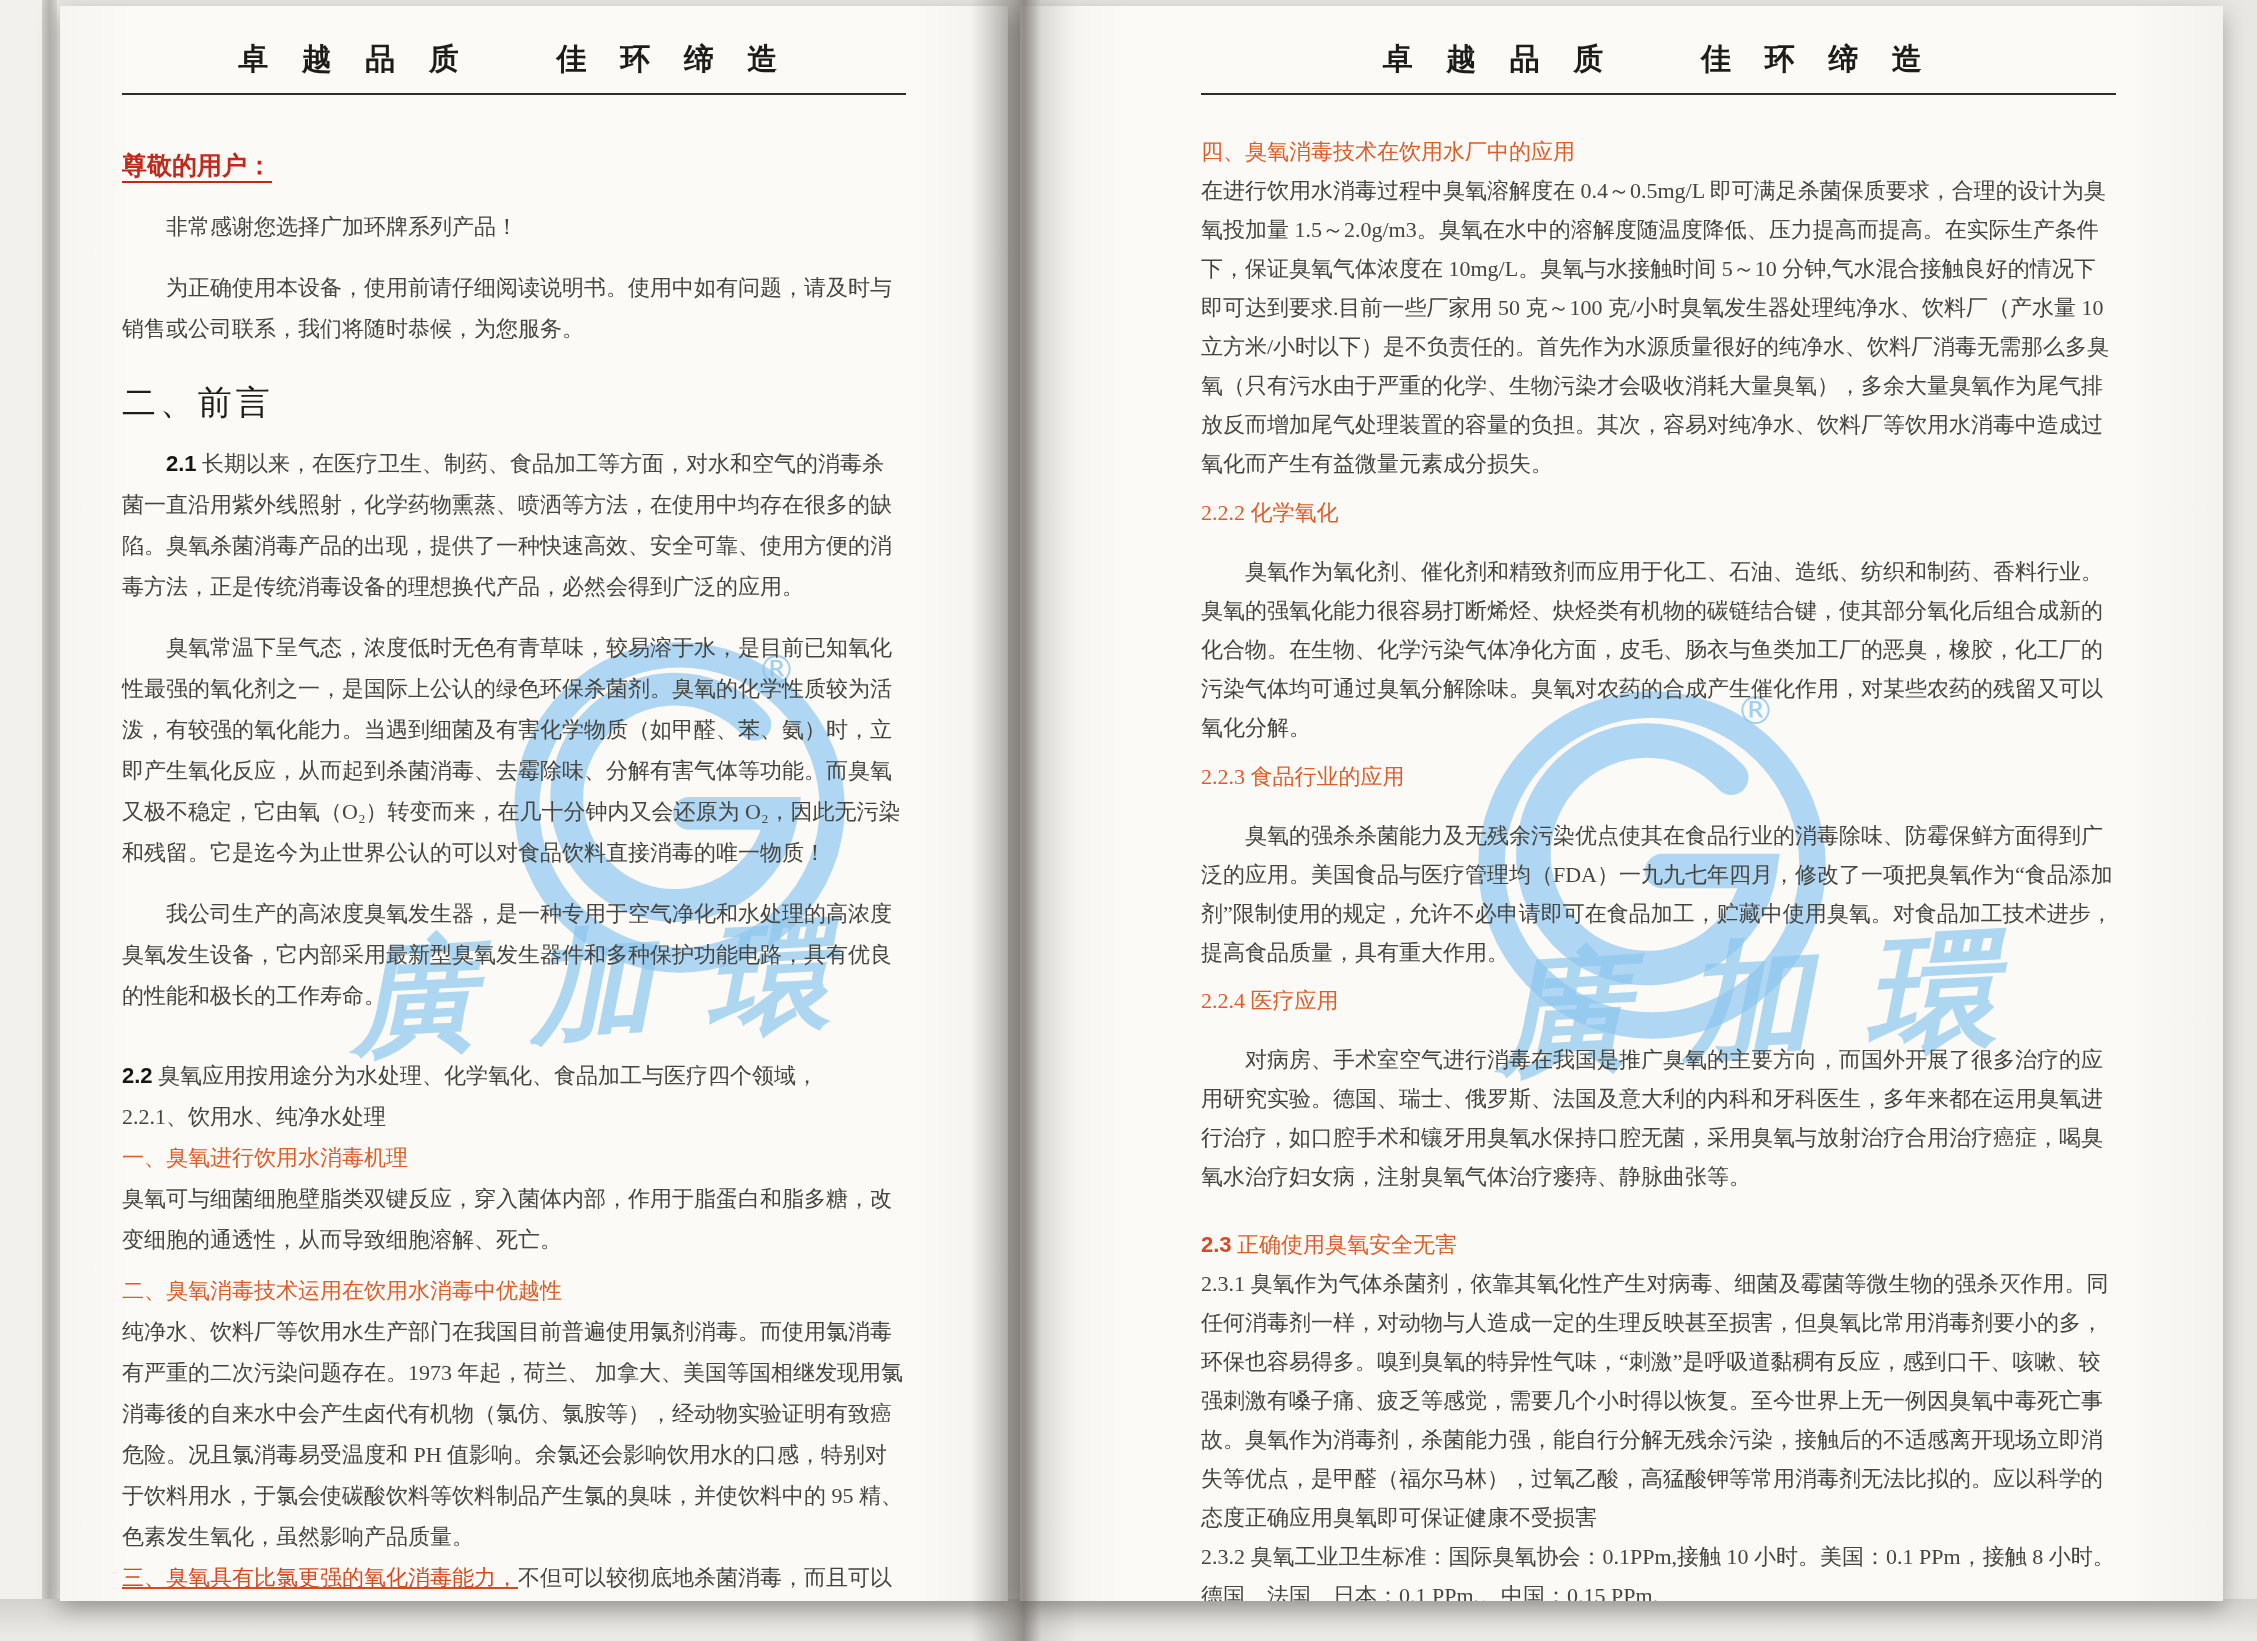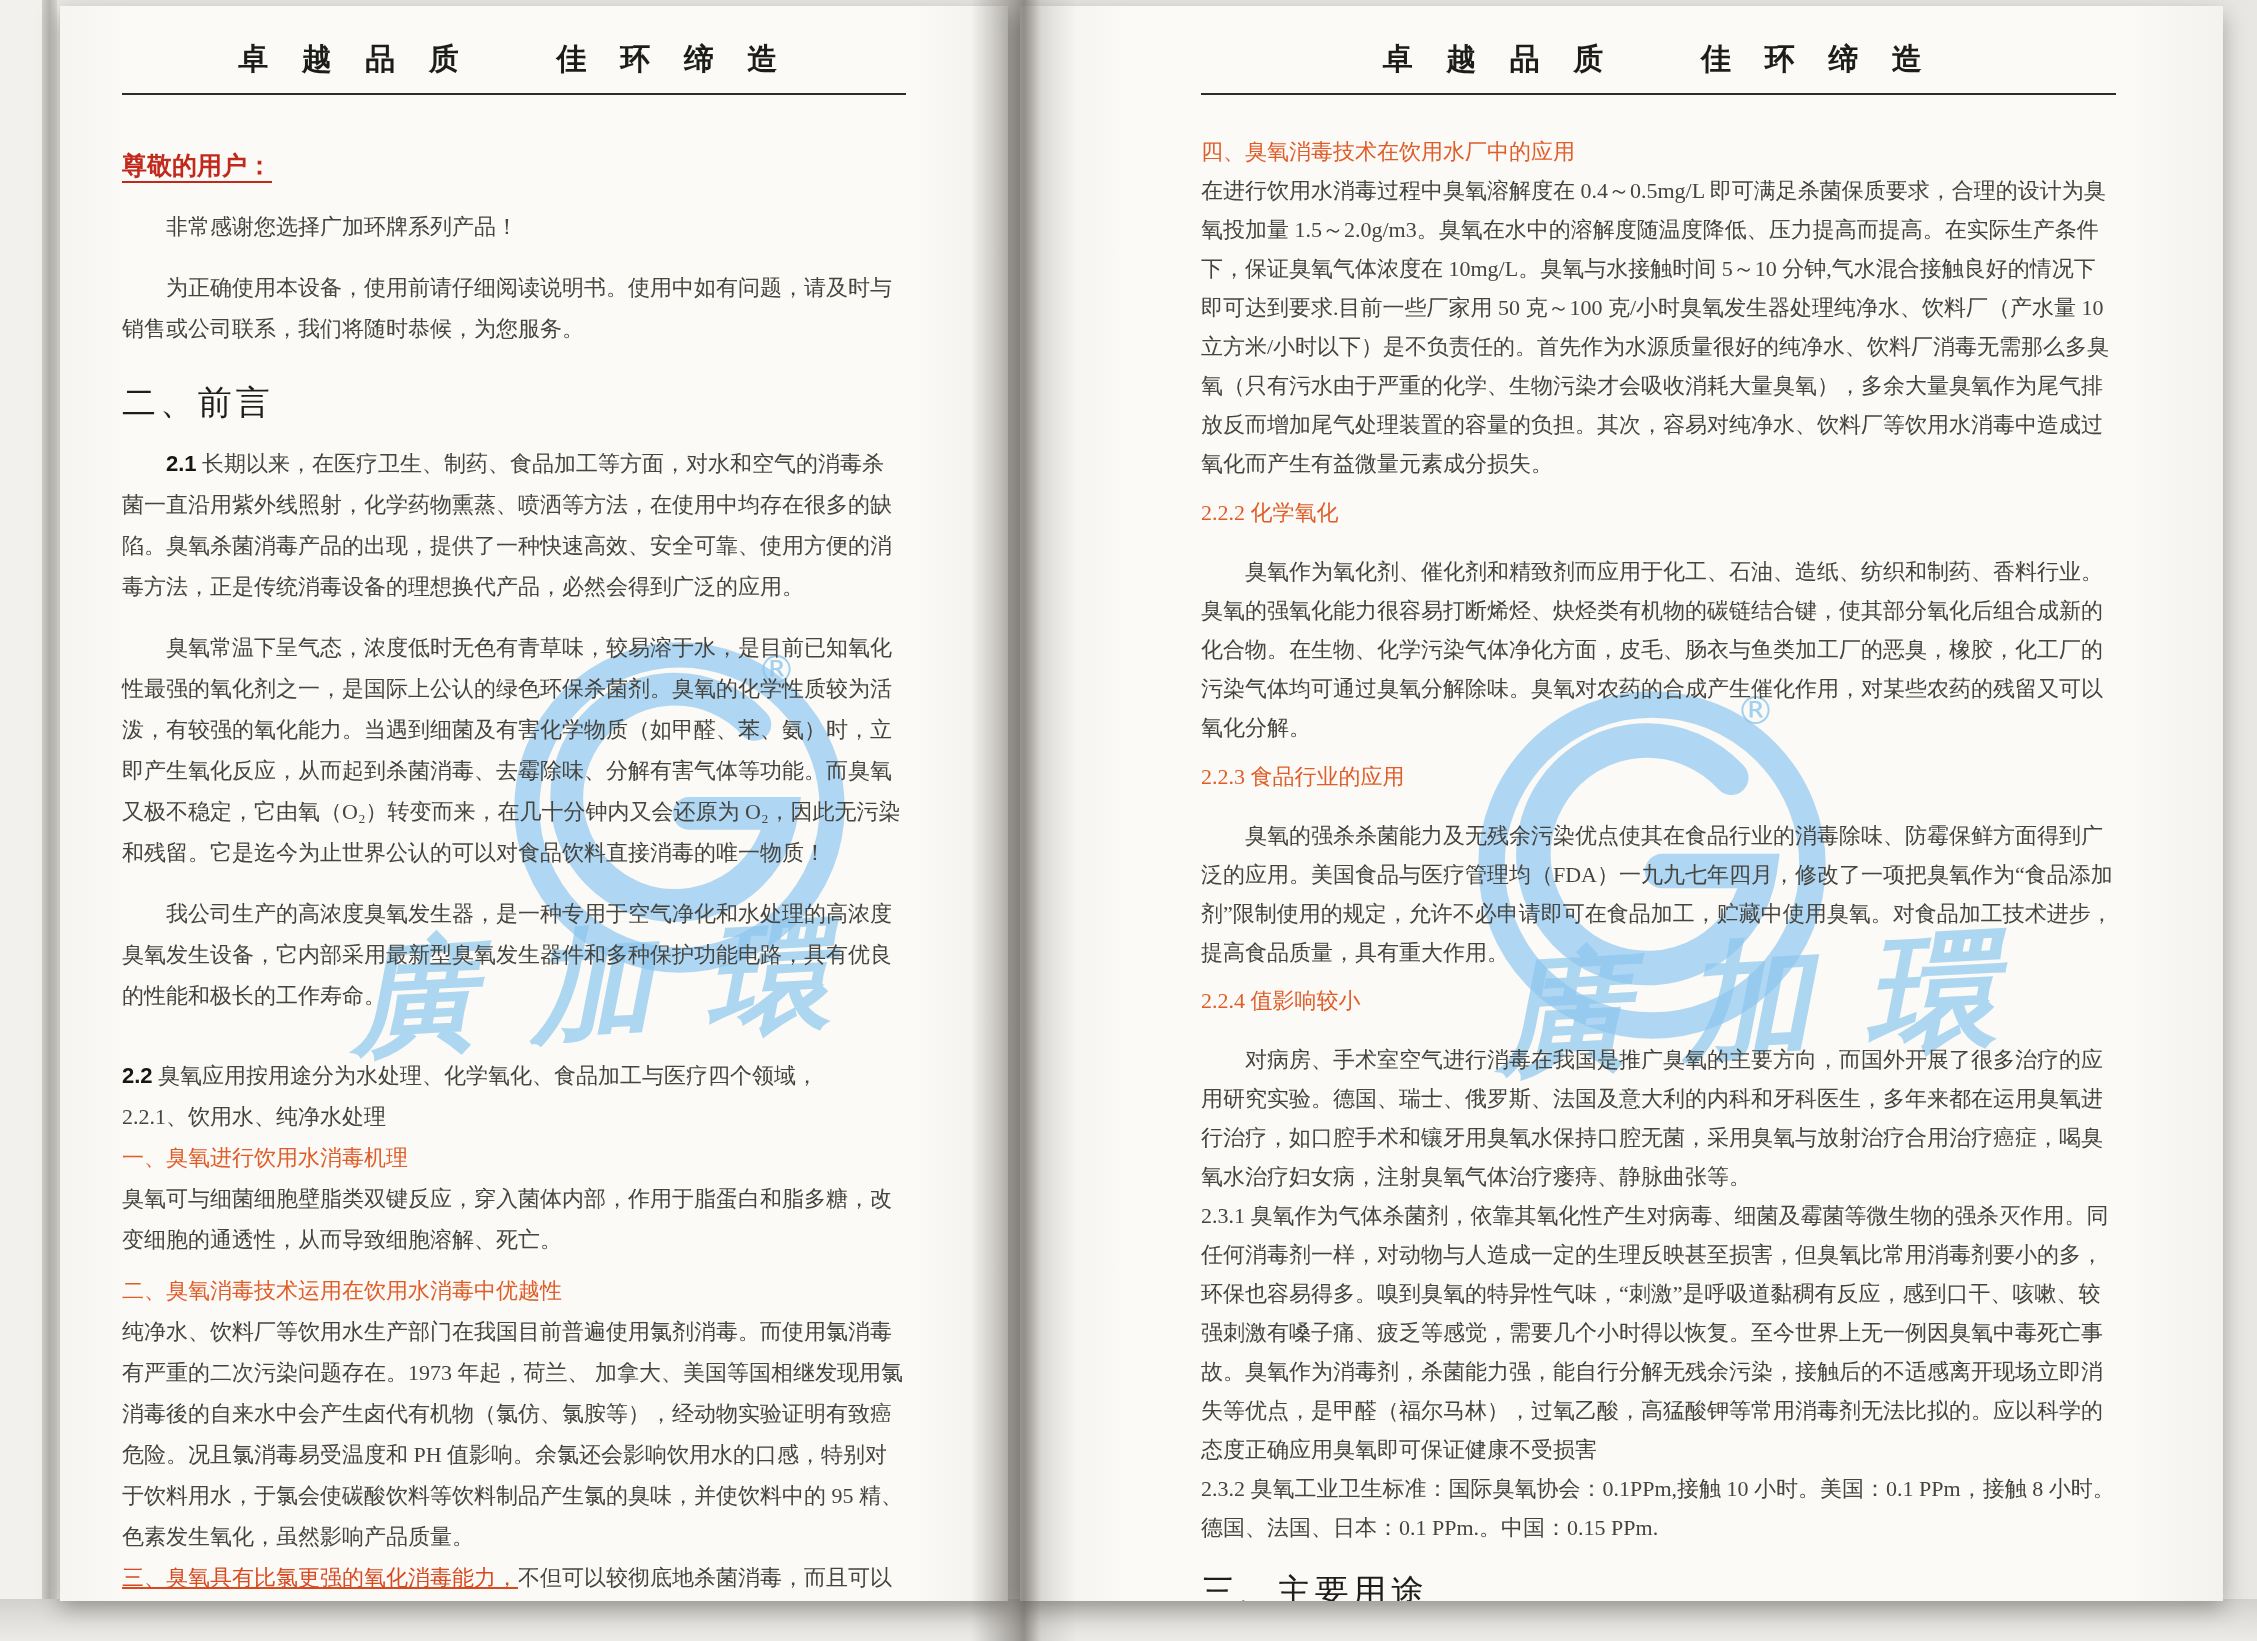--- a/index.html
+++ b/index.html
@@ -131,23 +131,24 @@
     <div class="body-copy lh-r" style="margin-top:37px;">
       <p class="h-orange">四、臭氧消毒技术在饮用水厂中的应用</p>
       <p>在进行饮用水消毒过程中臭氧溶解度在 0.4～0.5mg/L 即可满足杀菌保质要求，合理的设计为臭氧投加量 1.5～2.0g/m3。臭氧在水中的溶解度随温度降低、压力提高而提高。在实际生产条件下，保证臭氧气体浓度在 10mg/L。臭氧与水接触时间 5～10 分钟,气水混合接触良好的情况下即可达到要求.目前一些厂家用 50 克～100 克/小时臭氧发生器处理纯净水、饮料厂（产水量 10 立方米/小时以下）是不负责任的。首先作为水源质量很好的纯净水、饮料厂消毒无需那么多臭氧（只有污水由于严重的化学、生物污染才会吸收消耗大量臭氧），多余大量臭氧作为尾气排放反而增加尾气处理装置的容量的负担。其次，容易对纯净水、饮料厂等饮用水消毒中造成过氧化而产生有益微量元素成分损失。</p>
 
       <p class="h-orange spaced">2.2.2 化学氧化</p>
       <p class="indent">臭氧作为氧化剂、催化剂和精致剂而应用于化工、石油、造纸、纺织和制药、香料行业。臭氧的强氧化能力很容易打断烯烃、炔烃类有机物的碳链结合键，使其部分氧化后组合成新的化合物。在生物、化学污染气体净化方面，皮毛、肠衣与鱼类加工厂的恶臭，橡胶，化工厂的污染气体均可通过臭氧分解除味。臭氧对农药的合成产生催化作用，对某些农药的残留又可以氧化分解。</p>
 
       <p class="h-orange spaced">2.2.3 食品行业的应用</p>
       <p class="indent">臭氧的强杀杀菌能力及无残余污染优点使其在食品行业的消毒除味、防霉保鲜方面得到广泛的应用。美国食品与医疗管理均（FDA）一九九七年四月，修改了一项把臭氧作为“食品添加剂”限制使用的规定，允许不必申请即可在食品加工，贮藏中使用臭氧。对食品加工技术进步，提高食品质量，具有重大作用。</p>
 
-      <p class="h-orange spaced">2.2.4 值影响较小</p>
+      <p class="h-orange spaced">2.2.4 医疗应用</p>
       <p class="indent">对病房、手术室空气进行消毒在我国是推广臭氧的主要方向，而国外开展了很多治疗的应用研究实验。德国、瑞士、俄罗斯、法国及意大利的内科和牙科医生，多年来都在运用臭氧进行治疗，如口腔手术和镶牙用臭氧水保持口腔无菌，采用臭氧与放射治疗合用治疗癌症，喝臭氧水治疗妇女病，注射臭氧气体治疗瘘痔、静脉曲张等。</p>
 
+      <p class="h-orange gap-top-sm"><span class="b-num" style="color:#d9491f;">2.3</span><span> 正确使用臭氧安全无害</span></p>
       <p>2.3.1  臭氧作为气体杀菌剂，依靠其氧化性产生对病毒、细菌及霉菌等微生物的强杀灭作用。同任何消毒剂一样，对动物与人造成一定的生理反映甚至损害，但臭氧比常用消毒剂要小的多，环保也容易得多。嗅到臭氧的特异性气味，“刺激”是呼吸道黏稠有反应，感到口干、咳嗽、较强刺激有嗓子痛、疲乏等感觉，需要几个小时得以恢复。至今世界上无一例因臭氧中毒死亡事故。臭氧作为消毒剂，杀菌能力强，能自行分解无残余污染，接触后的不适感离开现场立即消失等优点，是甲醛（福尔马林），过氧乙酸，高猛酸钾等常用消毒剂无法比拟的。应以科学的态度正确应用臭氧即可保证健康不受损害</p>
       <p>2.3.2  臭氧工业卫生标准：国际臭氧协会：0.1PPm,接触 10 小时。美国：0.1 PPm，接触 8 小时。德国、法国、日本：0.1 PPm.。中国：0.15 PPm.</p>
 
       <div class="h-big" style="margin-top:25px;">三、主要用途</div>
 
     </div>
   </div>
 </div>
 
 <div class="gutter"></div>

